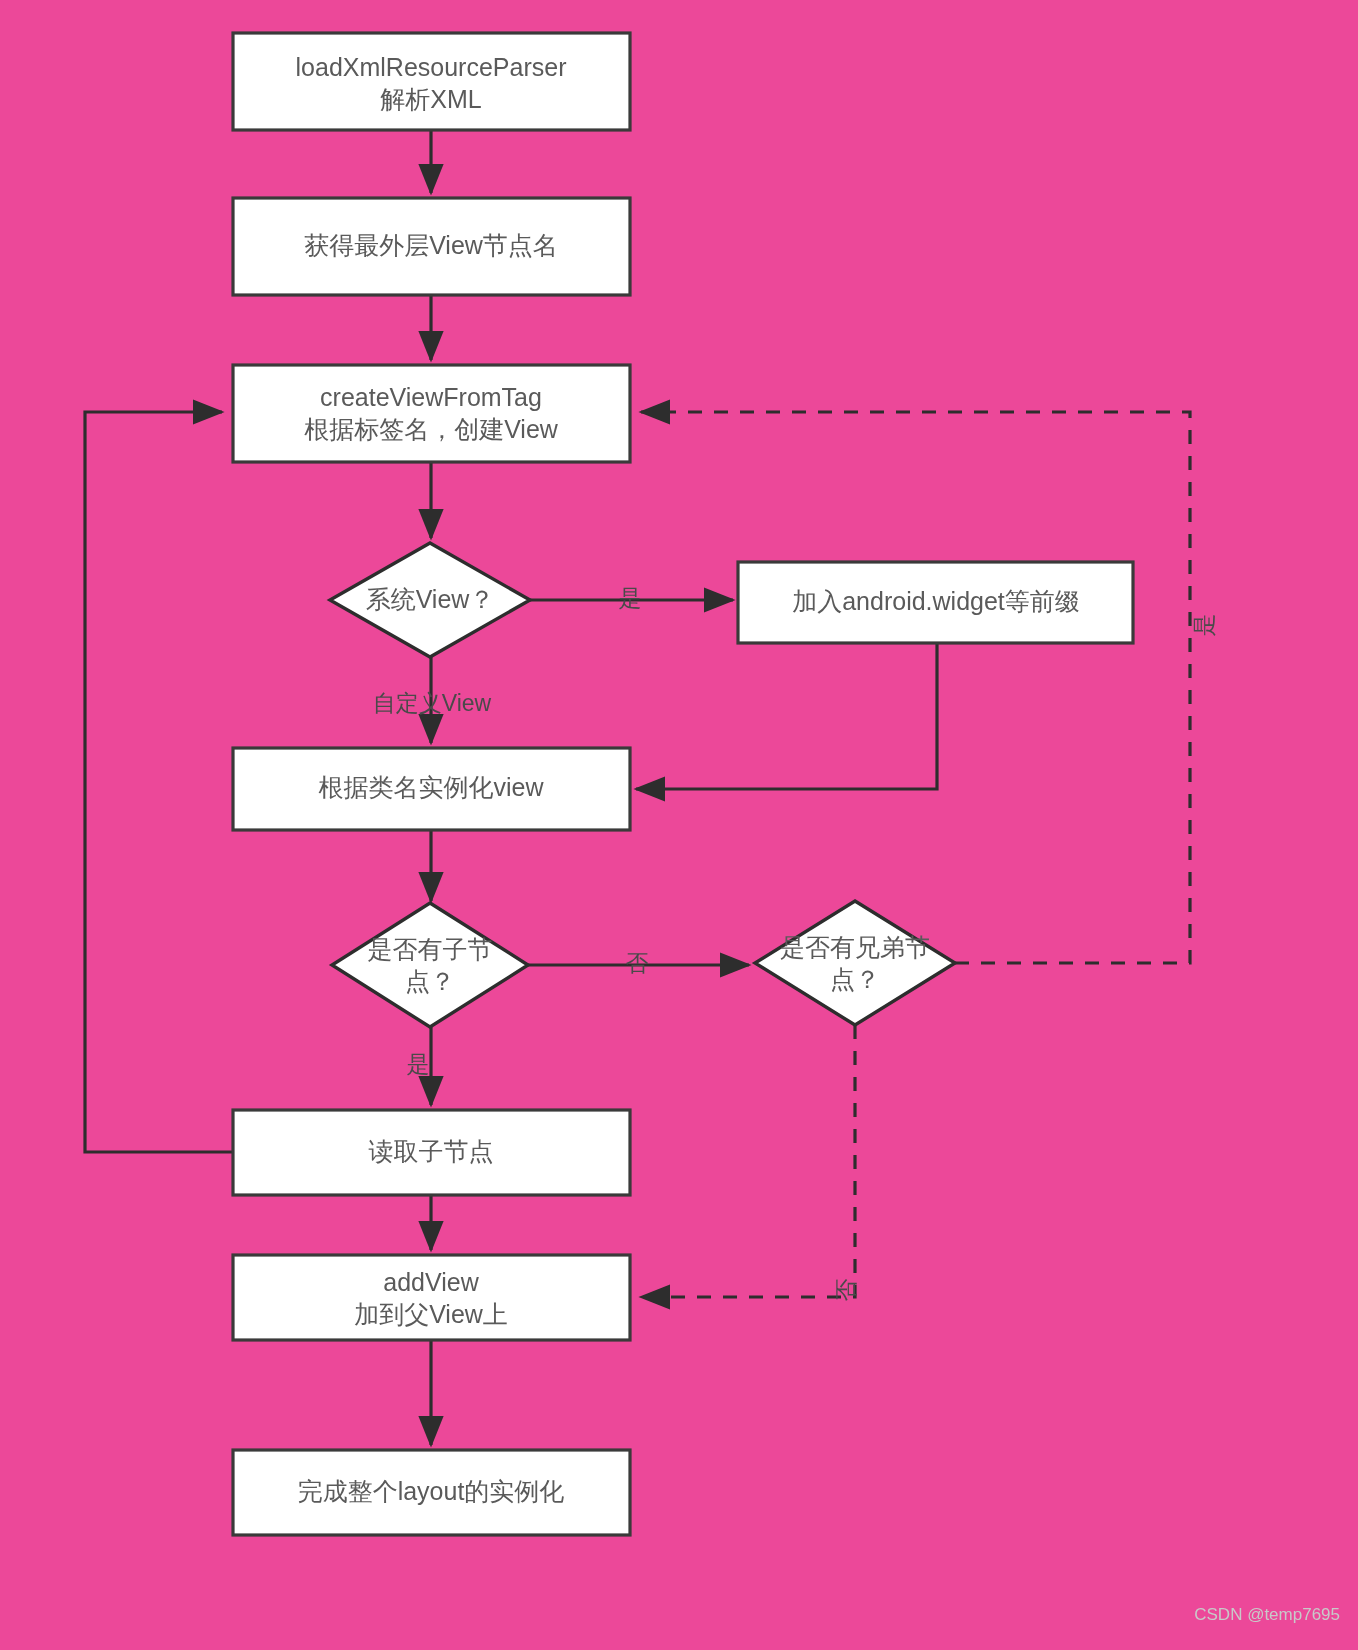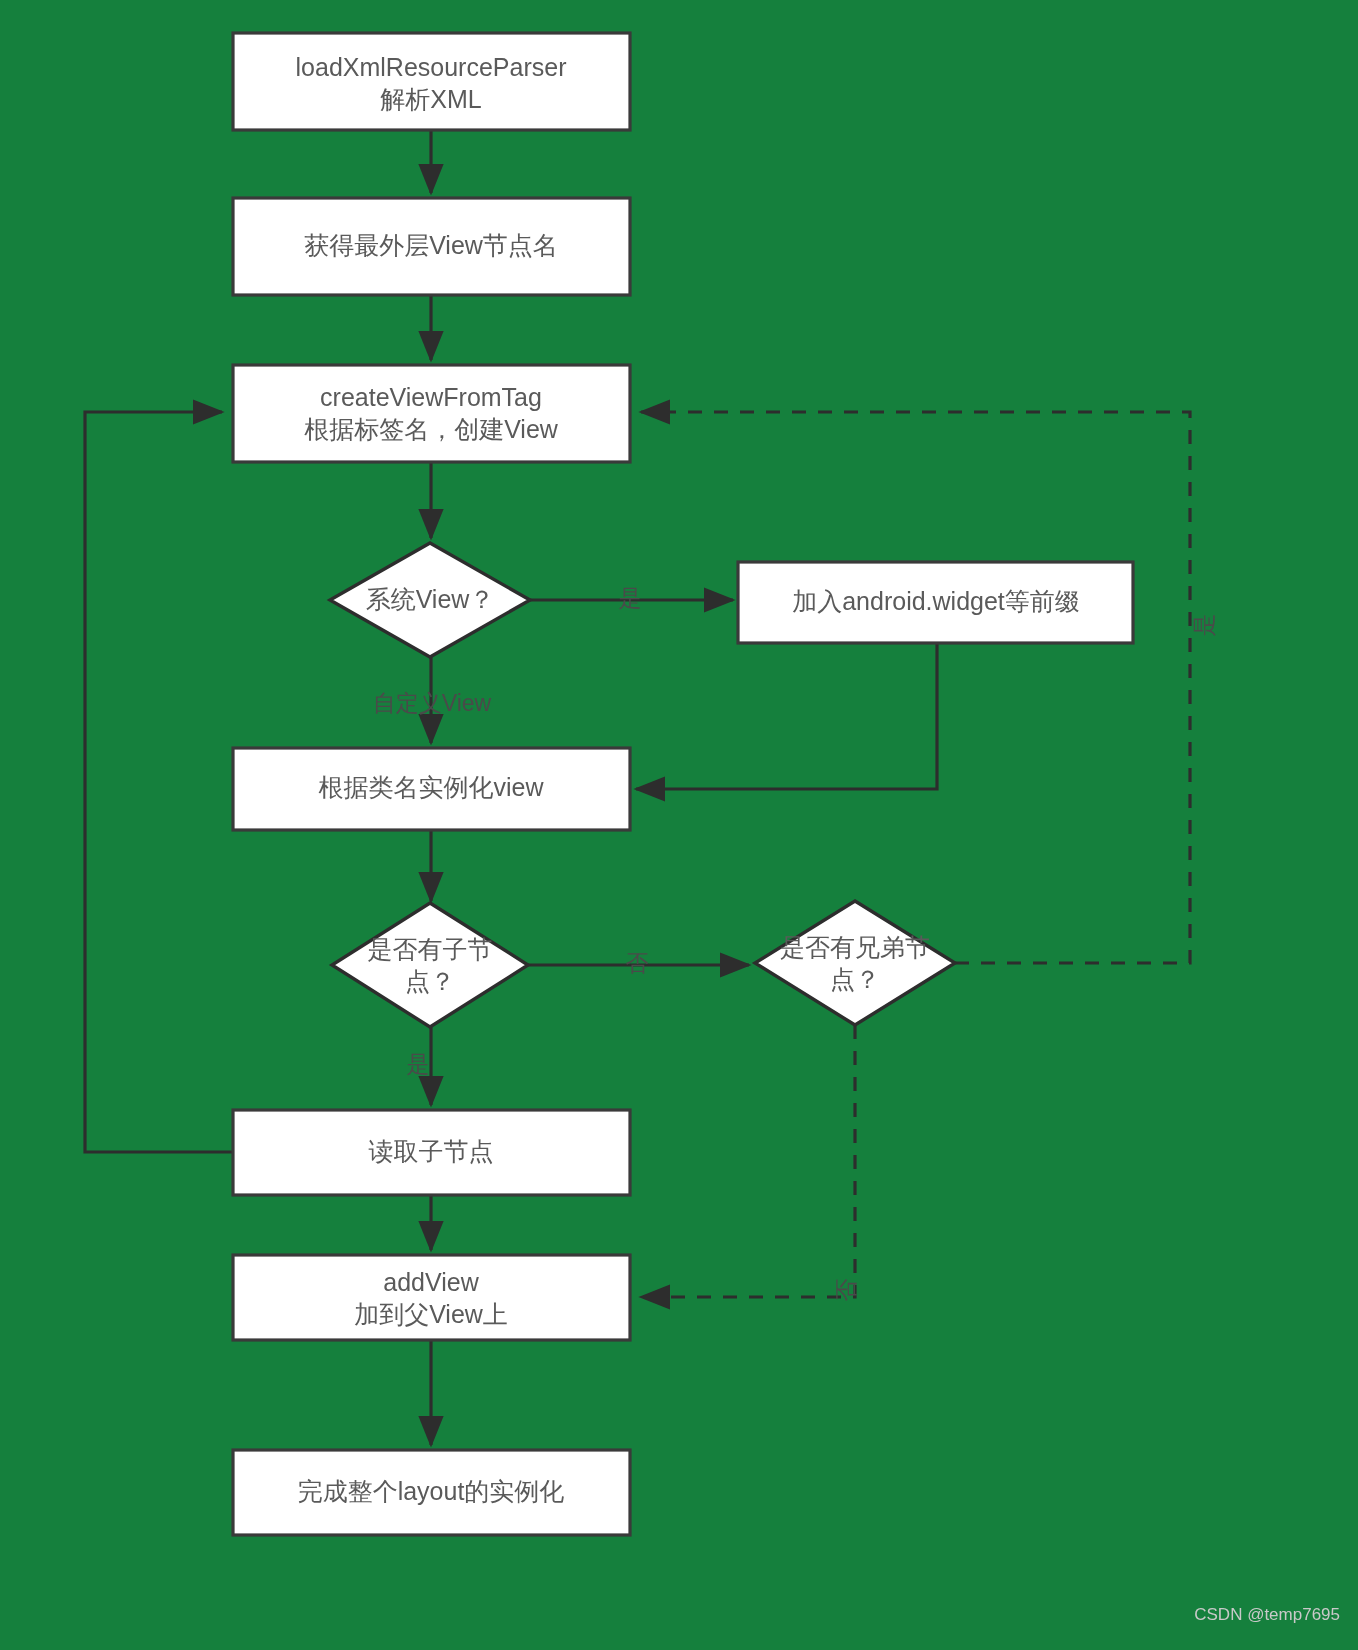--- a/index.html
+++ b/index.html
@@ -10,21 +10,21 @@
   body {
     width: 1358px;
     height: 1650px;
     font-family: "Liberation Sans", "DejaVu Sans", sans-serif;
     overflow: hidden;
   }
   #flowchart-root {
     position: relative;
     width: 1358px;
     height: 1650px;
-    background: #15803d;
+    background: #ec4899;
   }
   svg#flow-svg {
     position: absolute;
     top: 0;
     left: 0;
     width: 1358px;
     height: 1650px;
     display: block;
   }
   .node-shape {

